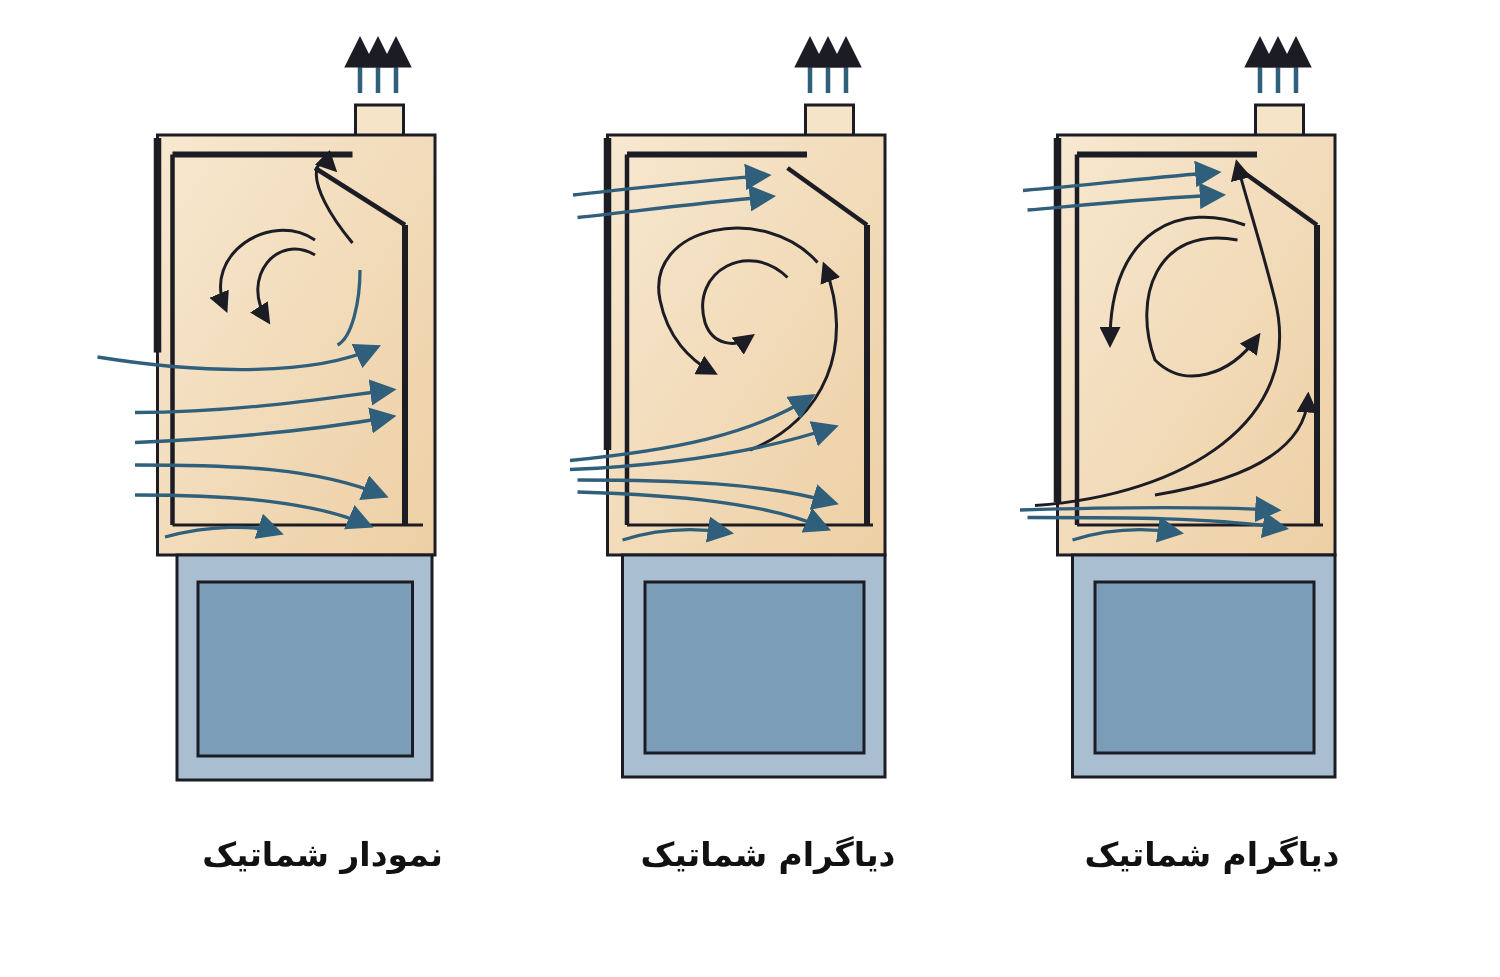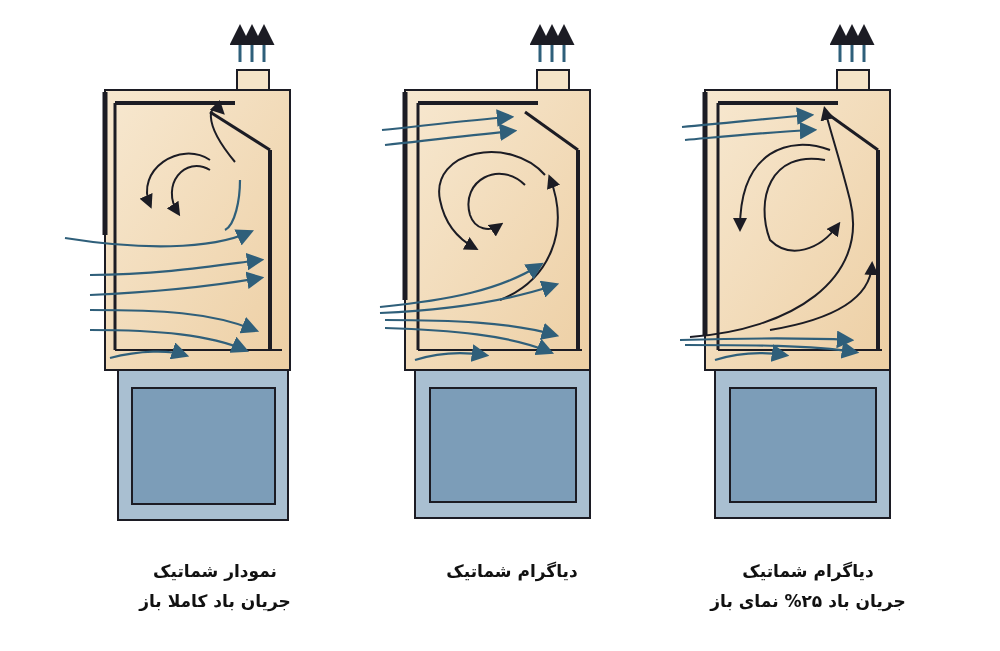--- a/index.html
+++ b/index.html
@@ -1,19 +1,19 @@
 <!DOCTYPE html>
 <html><head>
 <meta charset="utf-8">
 <style>
   html,body{margin:0;padding:0;background:#ffffff;}
   body{width:1000px;height:651px;position:relative;overflow:hidden;font-family:"DejaVu Sans",sans-serif;}
   .panel{position:absolute;top:0;height:651px;}
   .panel svg{position:absolute;left:0;top:0;}
-  .caption{position:absolute;top:556px;width:240px;text-align:center;direction:rtl;color:#111;font-weight:bold;font-size:17px;line-height:30px;}
+  .caption{position:absolute;top:556px;width:240px;text-align:center;direction:rtl;color:#111;font-weight:bold;font-size:22px;line-height:30px;}
   .caption span{display:block;}
 </style>
 </head>
 <body>
 
 <div class="panel" style="left:60px;width:260px;">
   <svg width="260" height="540" viewBox="0 0 260 540">
     <defs>
       <linearGradient id="g1" x1="0" y1="0" x2="1" y2="1">
         <stop offset="0" stop-color="#f7e8d0"></stop>
@@ -59,21 +59,20 @@
     </g>
 
     <g>
       <rect x="58" y="370" width="170" height="150" fill="#a9bfd1" stroke="#1c1c24" stroke-width="2"></rect>
       <rect x="72" y="388" width="143" height="116" fill="#7c9db8" stroke="#1c1c24" stroke-width="2"></rect>
     </g>
   </svg>
 </div>
 <div class="caption" style="left:95px;">
   <span>نمودار شماتیک</span>
-  <span>جریان باد کاملا باز</span>
 </div>
 
 <div class="panel" style="left:370px;width:240px;">
   <svg width="240" height="540" viewBox="0 0 240 540">
     <defs>
       <linearGradient id="g2" x1="0" y1="0" x2="1" y2="1">
         <stop offset="0" stop-color="#f7e8d0"></stop>
           <stop offset="1" stop-color="#edcfa4"></stop>
       </linearGradient>
       <marker id="ah2" markerWidth="8" markerHeight="8" refX="6" refY="4" orient="auto">
@@ -161,14 +160,13 @@
       <path d="M45,360 C70,352 95,352 115,355"></path>
     </g>
     <g>
       <rect x="45" y="370" width="175" height="148" fill="#a9bfd1" stroke="#1c1c24" stroke-width="2"></rect>
       <rect x="60" y="388" width="146" height="114" fill="#7c9db8" stroke="#1c1c24" stroke-width="2"></rect>
     </g>
   </svg>
 </div>
 <div class="caption" style="left:688px;">
   <span>دیاگرام شماتیک</span>
-  <span>جریان باد ۲۵% نمای باز</span>
 </div>
 
 </body></html>

